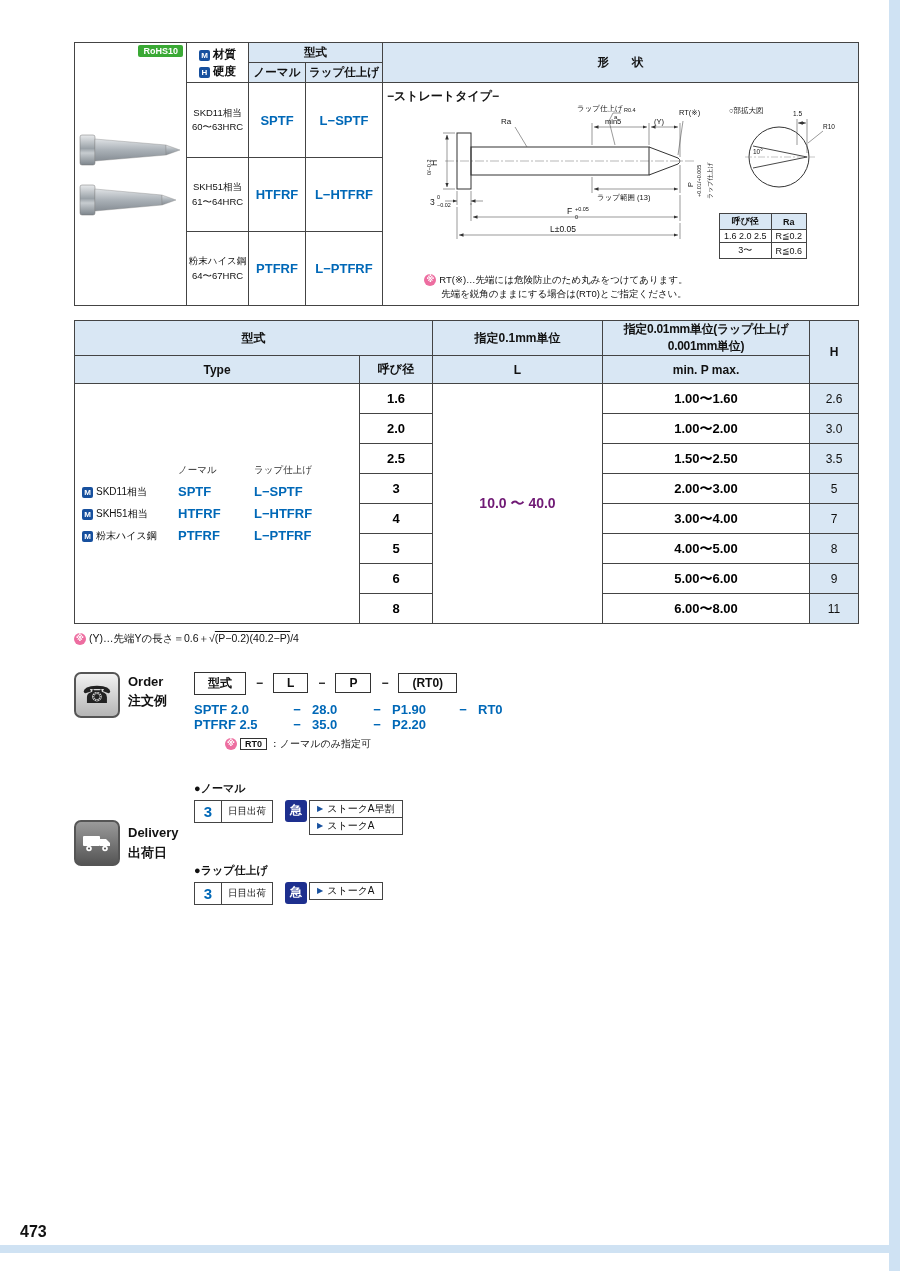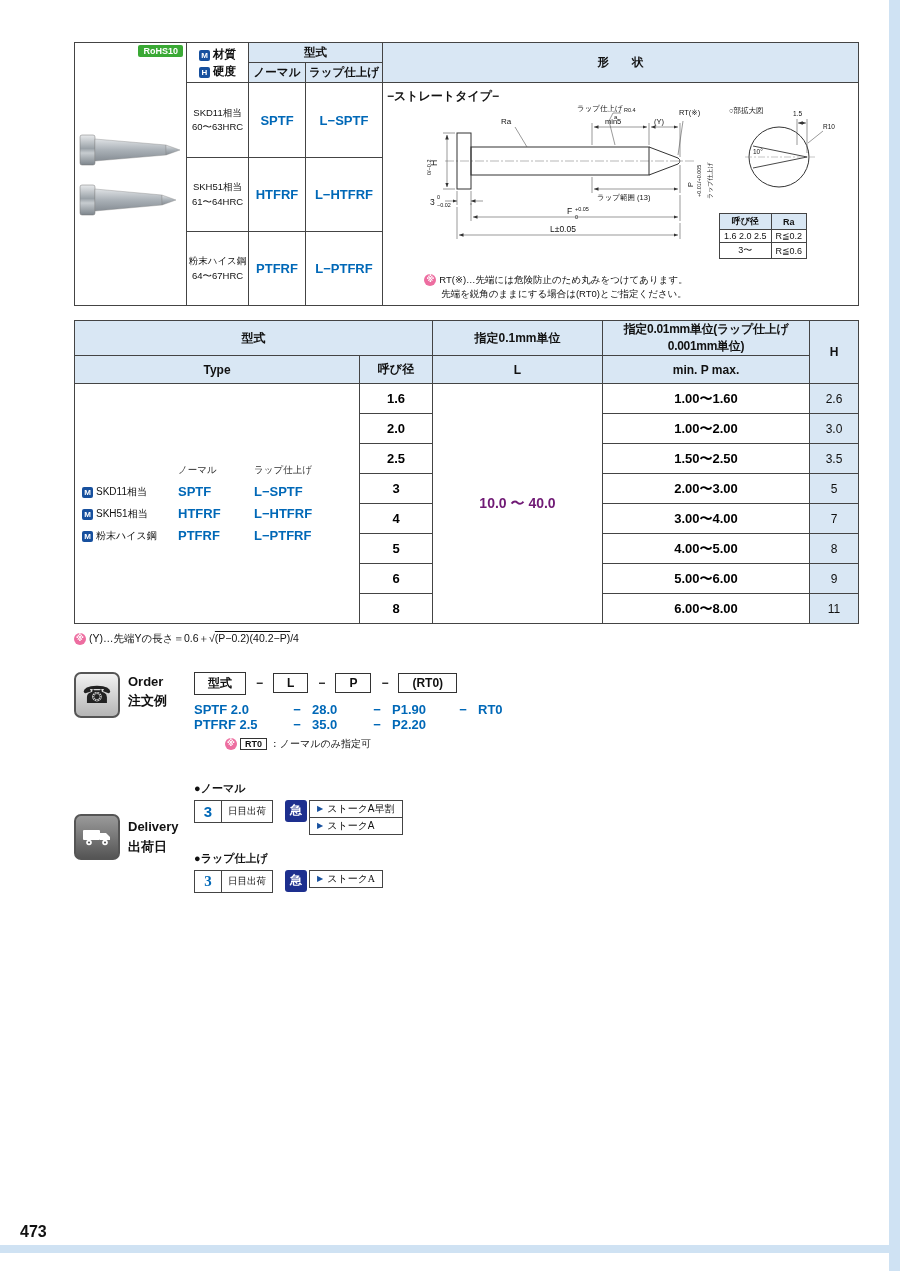--- a/index.html
+++ b/index.html
@@ -83,21 +83,21 @@
   .ex-row { display:grid; grid-template-columns:88px 30px 50px 30px 56px 30px 42px; }
   .ex-row span { text-align:left; } .ex-row .c { text-align:center; }
   .order-note { margin-top:5px; font-size:10px;margin-left:31px; }
   .rt0-box { border:1px solid #333; padding:0 4px; font-size:9px; font-weight:bold; }
 
   
   .del-sec { display:flex; margin:30px 0 0 74px; align-items:center; }
   .del-icon { width:46px; height:46px; border:2px solid #555; border-radius:7px;
               background:linear-gradient(#9a9a9a,#555); display:flex; align-items:center; justify-content:center; flex:none; }
   .del-body { margin-left:8px; }
-  .del-group + .del-group { margin-top:16px;font-family:Liberation Serif, serif; }
+  .del-group + .del-group { margin-top:28px; }
   .del-label { font-size:11px; font-weight:bold; }
   .del-row { display:flex; align-items:flex-start; margin-top:4px; gap:12px; }
   .day-box { display:flex; border:1px solid #444; align-items:stretch; background:#fff; }
   .day-num { width:26px; text-align:center; font-size:15px; font-weight:bold; color:#0068b7; padding:2px 0; }
   .day-suffix { border-left:1px solid #444; font-size:9.5px; display:flex; align-items:center; padding:0 6px; }
   .stork-wrap { display:flex; align-items:flex-start; gap:2px; }
   .exp { width:22px; height:22px; background:#1d2f8e; color:#fff; font-size:12px; font-weight:bold;
          display:flex; align-items:center; justify-content:center; border-radius:3px; flex:none; }
   .stork-box { border:1px solid #444; font-size:10px; background:#fff; }
   .stork-line { display:flex; align-items:center; padding:1px 7px; white-space:nowrap; }

